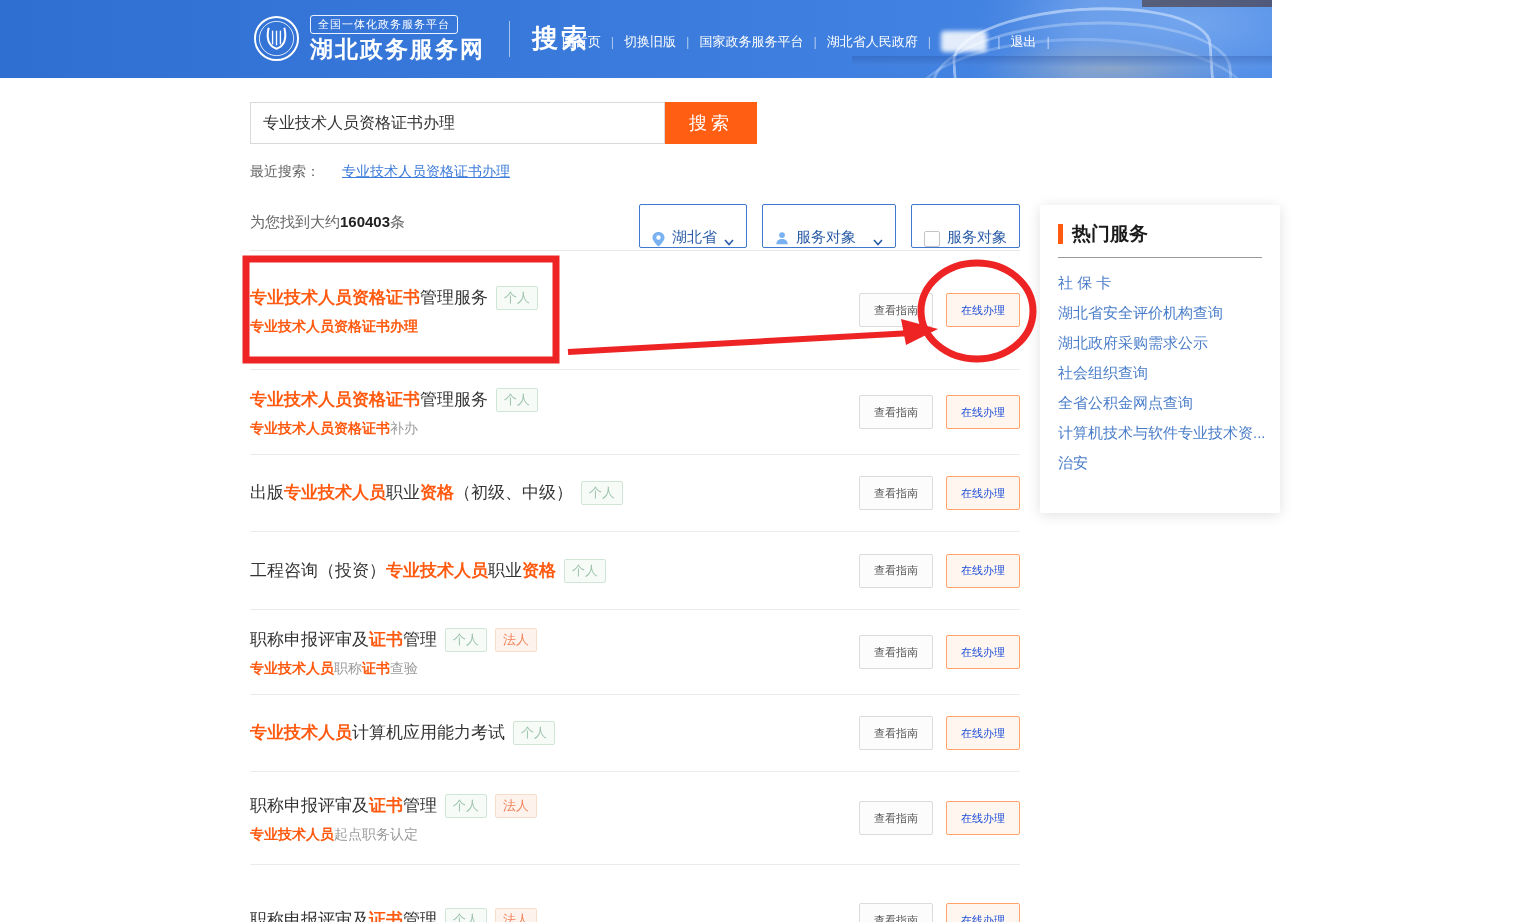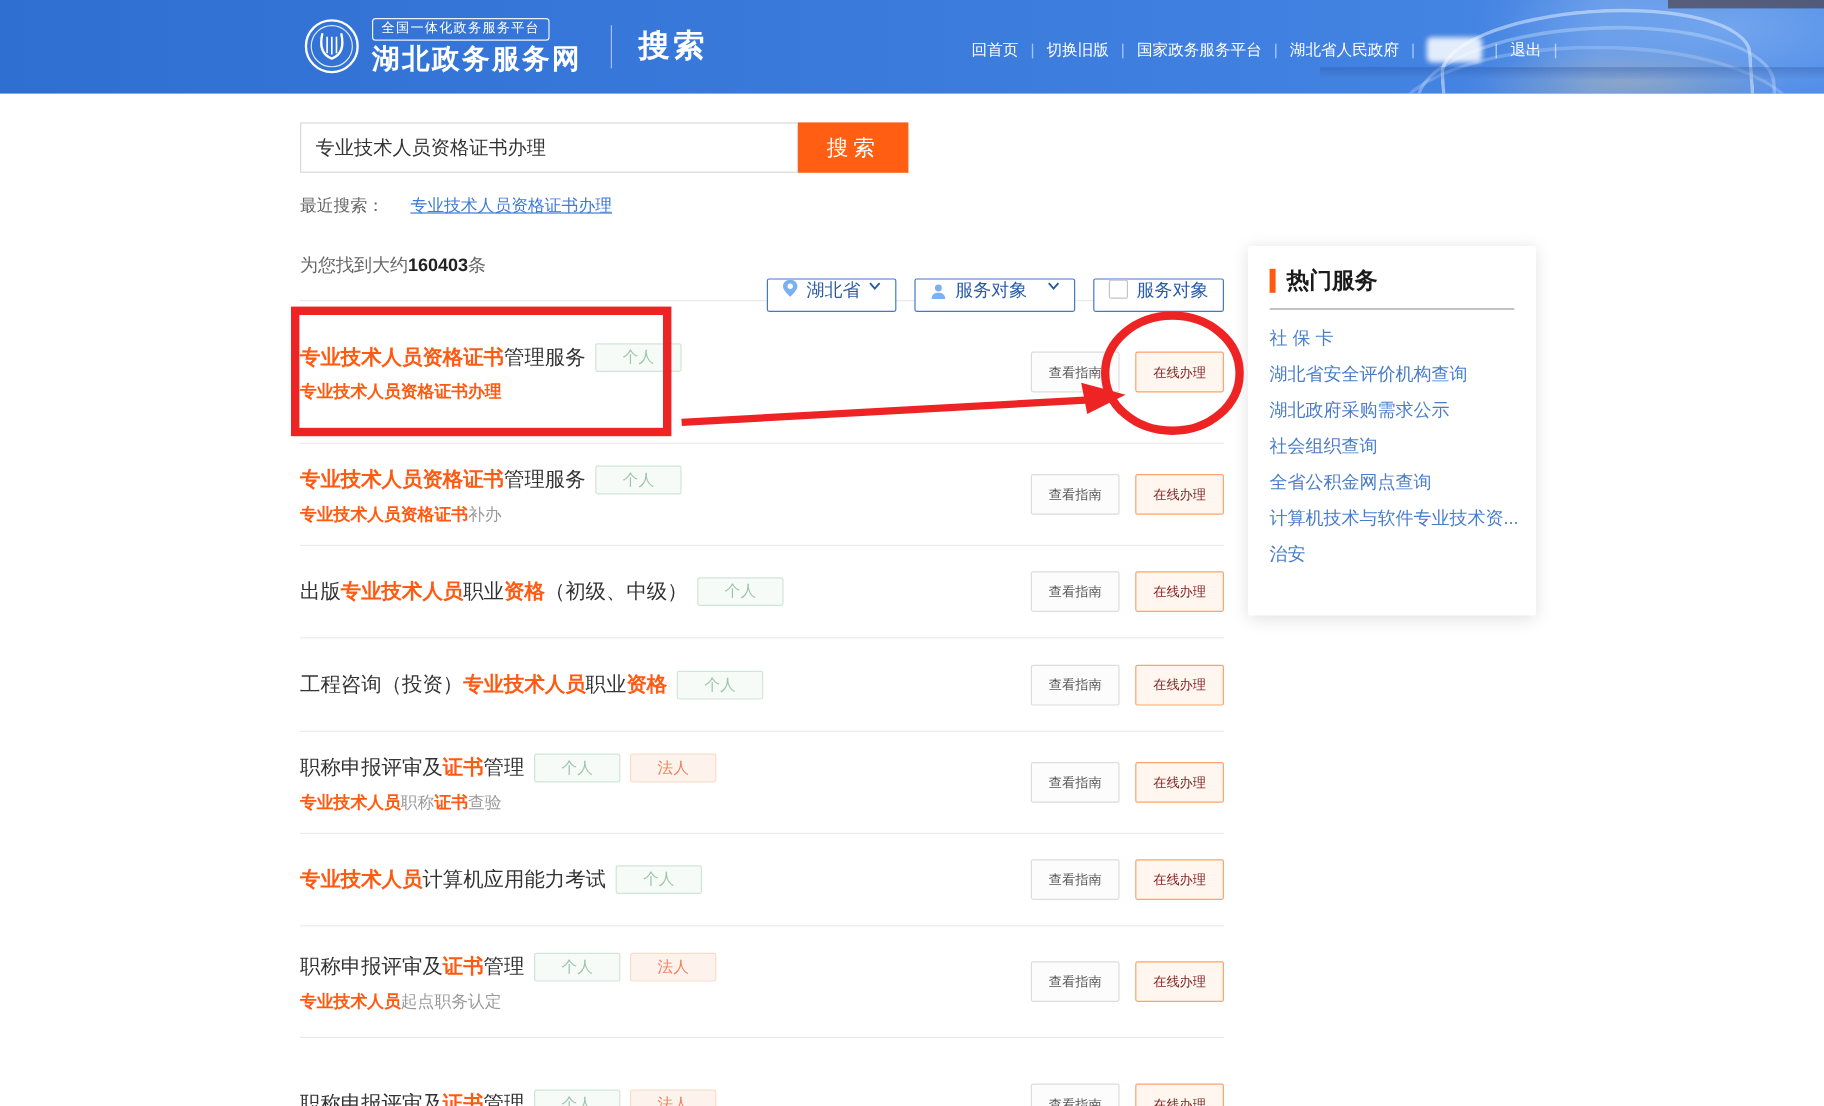--- a/index.html
+++ b/index.html
@@ -1,21 +1,21 @@
 <!DOCTYPE html>
 <html><head>
 <meta charset="utf-8">
 <style>
   * { margin:0; padding:0; box-sizing:border-box; }
   html,body { width:1520px; height:922px; overflow:hidden; background:#fff;
     font-family:"Liberation Sans","DejaVu Sans",sans-serif; }
   .page { position:relative; width:1520px; height:922px; background:#fff; overflow:hidden; }
 
   
-  .header { position:absolute; top:0; left:0; width:1520px; height:78px;
+  .header { position:absolute; top:0; left:0; width:1272px; height:78px;
     background:linear-gradient(90deg,#2f6fd2 0%,#3b7cdd 55%,#4a89e6 100%); }
   .header-art { position:absolute; right:0; top:0; width:420px; height:78px; overflow:hidden;
     background:
       radial-gradient(ellipse 200px 46px at 62% 88%, rgba(205,185,150,.38), transparent 65%),
       radial-gradient(ellipse 260px 110px at 80% 30%, rgba(150,190,245,.55), transparent 70%),
       linear-gradient(100deg, transparent 30%, rgba(255,255,255,.14) 55%, transparent 78%); }
   .art-arc { position:absolute; border:3px solid rgba(220,235,255,.55); border-bottom:none; border-radius:50% 50% 0 0; }
   .arc1 { width:260px; height:90px; right:60px; top:8px; transform:rotate(-4deg);}
   .arc2 { width:300px; height:110px; right:40px; top:22px; transform:rotate(-3deg); border-color:rgba(200,222,250,.4);}
   .arc3 { width:340px; height:130px; right:20px; top:38px; border-color:rgba(190,215,248,.32);}
@@ -46,22 +46,22 @@
 
   .recent-row { position:absolute; left:250px; top:163px; font-size:14px; color:#666; display:flex; gap:22px; align-items:center;}
   .recent-link { color:#3c7bd9; text-decoration:underline; cursor:pointer; }
 
   
   .meta-row { position:absolute; left:250px; top:204px; width:770px; height:47px;
     display:flex; justify-content:space-between; align-items:flex-start; border-bottom:1px solid #e8e8e8; }
   .count-text { font-size:15px; color:#666; line-height:36px; }
   .count-num { font-weight:bold; color:#222; }
   .filters { display:flex; gap:15px; }
-  .filter-box { height:28px; border:1px solid #4078d0; border-radius:2px; background:#fff;
-    display:flex; align-items:flex-start; gap:7px; padding:0 12px; font-size:15px; color:#2a5ca6; cursor:pointer;margin-top:28px;}
+  .filter-box { height:44px; border:1px solid #4078d0; border-radius:2px; background:#fff;
+    display:flex; align-items:flex-end; gap:7px; padding:0 12px; font-size:15px; color:#2a5ca6; cursor:pointer;}
   .filter-target { width:134px; justify-content:space-between; }
   .filter-target .ft-left{ display:flex; align-items:center; gap:7px;}
   .checkbox { width:16px; height:16px; border:1px solid #c4c4c4; border-radius:2px; background:#fff; }
   .chev { width:10px; height:10px; }
 
   
   .results { position:absolute; left:250px; top:251px; width:770px; }
   .result-row { display:flex; justify-content:space-between; align-items:center; border-bottom:1px solid #ebebeb; }
   .result-row:nth-child(1){ height:119px; }
   .result-row:nth-child(2){ height:85px; }
@@ -69,27 +69,27 @@
   .result-row:nth-child(4){ height:78px; }
   .result-row:nth-child(5){ height:85px; }
   .result-row:nth-child(6){ height:77px; }
   .result-row:nth-child(7){ height:93px; }
   .result-row:nth-child(8){ height:110px; border-bottom:none; }
   .result-main { display:flex; flex-direction:column; gap:7px; }
   .result-title { font-size:17px; color:#333; cursor:pointer; display:flex; align-items:center; flex-wrap:wrap; line-height:24px;}
   .result-title .hl { color:#ff5a10; font-weight:bold; }
   .result-sub { font-size:14px; color:#9a9a9a; line-height:18px;}
   .result-sub .hl { color:#ff5a10; font-weight:bold; }
-  .tag { font-size:13px; line-height:16px; padding:3px 22px; border-radius:2px; margin-left:8px; font-weight:normal;}
+  .tag { font-size:13px; line-height:16px; padding:3px 7px; border-radius:2px; margin-left:8px; font-weight:normal;}
   .tag-personal { color:#9dc3aa; border:1px solid #cfe6d6; background:#f6fbf8; }
   .tag-legal { color:#f0805a; border:1px solid #f8ddcb; background:#fdf3ec; }
   .result-actions { display:flex; gap:13px; flex:0 0 auto; }
   .btn { height:34px; padding:0 14px; font-size:11px; border-radius:2px; cursor:pointer; font-family:inherit; }
   .btn-guide { border:1px solid #dcdcdc; background:#fcfcfc; color:#555; }
-  .btn-online { border:1px solid #ffa26b; background:#fff6ef; color:#7f1d1d;text-align:right; }
+  .btn-online { border:1px solid #ffa26b; background:#fff6ef; color:#1d4ed8;text-align:right; }
 
   
   .hot-card { position:absolute; left:1040px; top:205px; width:240px; height:308px; background:#fff;
     box-shadow:0 2px 14px rgba(0,0,0,.12); border-radius:2px; padding:16px 18px; }
   .hot-title-row { display:flex; align-items:center; gap:9px; padding-bottom:10px; border-bottom:1px solid #9a9a9a; }
   .hot-bar { width:5px; height:20px; background:#ff5a10; }
   .hot-title { font-size:19px; font-weight:bold; color:#1a1a1a;text-align:center; }
   .hot-list { list-style:none; margin-top:10px; }
   .hot-list li { line-height:30px; }
   .hot-link { font-size:15px; color:#4a7dc9; text-decoration:none; cursor:pointer; white-space:nowrap; }

